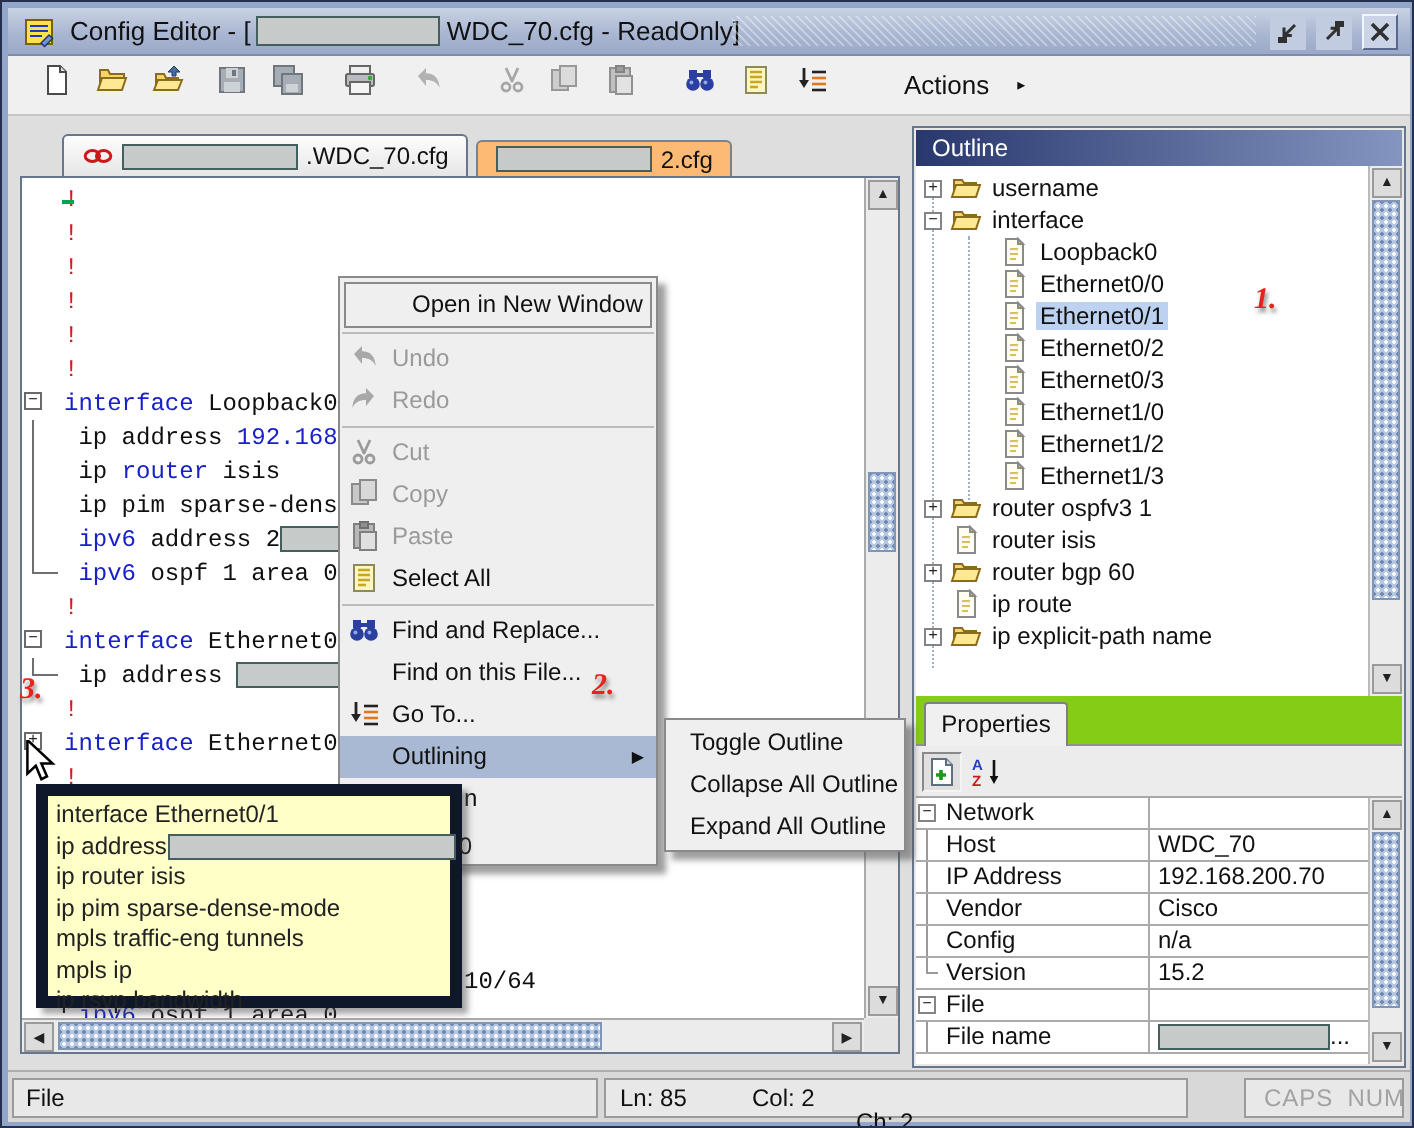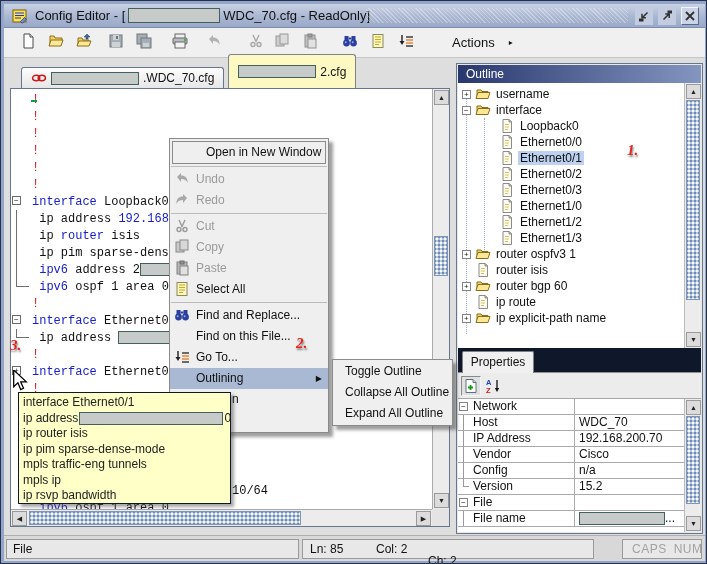--- a/index.html
+++ b/index.html
@@ -24,25 +24,25 @@
   #toolbar-buttons{display:flex;align-items:center;height:100%;}
   .tbtn{width:24px;height:24px;display:flex;align-items:center;justify-content:center;flex:none;}
   .tdis{opacity:.85;}
   .actions{margin-left:28px;font-size:13px;color:#111;display:flex;align-items:center;gap:14px;padding:2px 6px;}
   .actions .tri{font-size:8px;color:#111;}
 
   
   .workspace{position:absolute;left:3px;top:57px;width:701px;height:477px;background:#dedede;}
 
   
-  .tabbar{position:absolute;left:8px;top:3px;width:443px;height:27px;display:flex;align-items:flex-end;padding-left:9px;gap:4px;}
+  .tabbar{position:absolute;left:18px;top:3px;width:443px;height:27px;display:flex;align-items:flex-end;padding-left:9px;gap:4px;}
   .tab{display:flex;align-items:center;gap:4px;padding:0 9px;font-size:12px;color:#111;
     border:1px solid #66768c;border-bottom:none;border-radius:3px 3px 0 0;}
   .tab-active{height:21px;background:linear-gradient(#fdfdfd,#e6e6e6);}
-  .tab-inactive{height:34px;background:#fef9c3;border-color:#7a828e;}
+  .tab-inactive{height:18px;background:#fdba74;border-color:#7a828e;}
   .tabicon{width:16px;height:16px;flex:none;}
 
   
   .redact{display:inline-block;background:#c6cac9;border:1px solid #44605e;height:13px;vertical-align:middle;}
   .redact-title{width:92px;height:15px;}
   .redact-tab1{width:88px;}
   .redact-tab2{width:78px;}
 
   
   .editor{position:absolute;left:6px;top:30px;width:440px;height:439px;background:#fff;border:1px solid #66768c;}
@@ -86,21 +86,21 @@
     text-align:center;color:#222;margin-right:4px;flex:none;}
   .tsp{width:13px;flex:none;}
   .ticn{width:16px;height:16px;margin-right:3px;flex:none;}
   .tlabel{white-space:nowrap;padding:0 2px;}
   .tlabel.sel{background:var(--sel);}
   .tree-guide{position:absolute;border-left:1px dotted #9ab0c4;width:0;}
   .tg1{left:8px;top:11px;height:240px;}
   .tg2{left:26px;top:35px;height:136px;}
   .tsb{right:0;top:0;bottom:0;width:17px;border-left:1px solid #bbb;}
 
-  .props-tabrow{position:absolute;left:1px;top:284px;right:1px;height:25px;background:#0f172a;border-bottom:1px solid #909090;}
+  .props-tabrow{position:absolute;left:1px;top:284px;right:1px;height:25px;background:#84cc16;border-bottom:1px solid #909090;}
   .props-tab{position:absolute;left:4px;top:3px;width:72px;height:22px;background:#f0f0f0;
     border:1px solid #808080;border-bottom:none;border-radius:2px 2px 0 0;font-size:12px;text-align:center;line-height:21px;color:#111;}
   .props-toolbar{position:absolute;left:1px;top:309px;right:1px;height:26px;background:#ececec;
     border-bottom:1px solid #a8a8a8;display:flex;align-items:center;padding-left:3px;gap:3px;}
   .pbtn{width:20px;height:20px;display:flex;align-items:center;justify-content:center;}
   .pbtn.pressed{border:1px solid;border-color:#8a8a8a #f4f4f4 #f4f4f4 #8a8a8a;background:#e0e0e0;}
 
   .propgrid{position:absolute;left:1px;top:335px;right:1px;bottom:1px;background:#fff;overflow:hidden;}
   #prop-rows{position:absolute;left:0;top:0;right:17px;}
   .prow{display:flex;height:16px;border-bottom:1px solid #aaa;font-size:12px;color:#111;align-items:center;}
@@ -132,21 +132,21 @@
   .menu-item.highlighted{background:var(--hl);}
   .menu-item.framed{border:1px solid #8a8a8a;height:23px;line-height:21px;margin:1px 2px 0 2px;padding-left:33px;}
   .menu-sep{border-top:1px solid #bcbcbc;margin:2px 1px;}
   .mi-icon{position:absolute;left:4px;top:2px;width:16px;height:16px;}
   .mi-arrow{position:absolute;right:6px;top:0;font-size:8px;}
   #submenu{left:331px;top:358px;width:121px;z-index:12;}
   .sub-item{height:21px;line-height:21px;padding-left:12px;color:#111;white-space:nowrap;}
 
   
   .tooltip{position:absolute;left:17px;top:391px;width:213px;height:112px;background:var(--ttbg);
-    border:1px solid #0f172a;box-shadow:3px 3px 3px rgba(80,80,80,.5);z-index:20;font-size:12px;color:#222;padding:2px 0 0 4px;}
+    border:6px solid #0f172a;box-shadow:3px 3px 3px rgba(80,80,80,.5);z-index:20;font-size:12px;color:#222;padding:2px 0 0 4px;}
   .tt-line{height:15.5px;line-height:15.5px;white-space:nowrap;}
   .tt-line .redact{height:13px;margin:0 1px;}
 
   
   .ann{position:absolute;color:var(--ann);font:italic bold 15px "Liberation Serif",serif;
     text-shadow:1px 2px 2px rgba(110,110,110,.85);z-index:40;}
   #ann1{left:626px;top:141px;}
   #ann2{left:295px;top:334px;}
   #ann3{left:9px;top:336px;}
   .cursor{position:absolute;left:11px;top:369px;z-index:50;}

